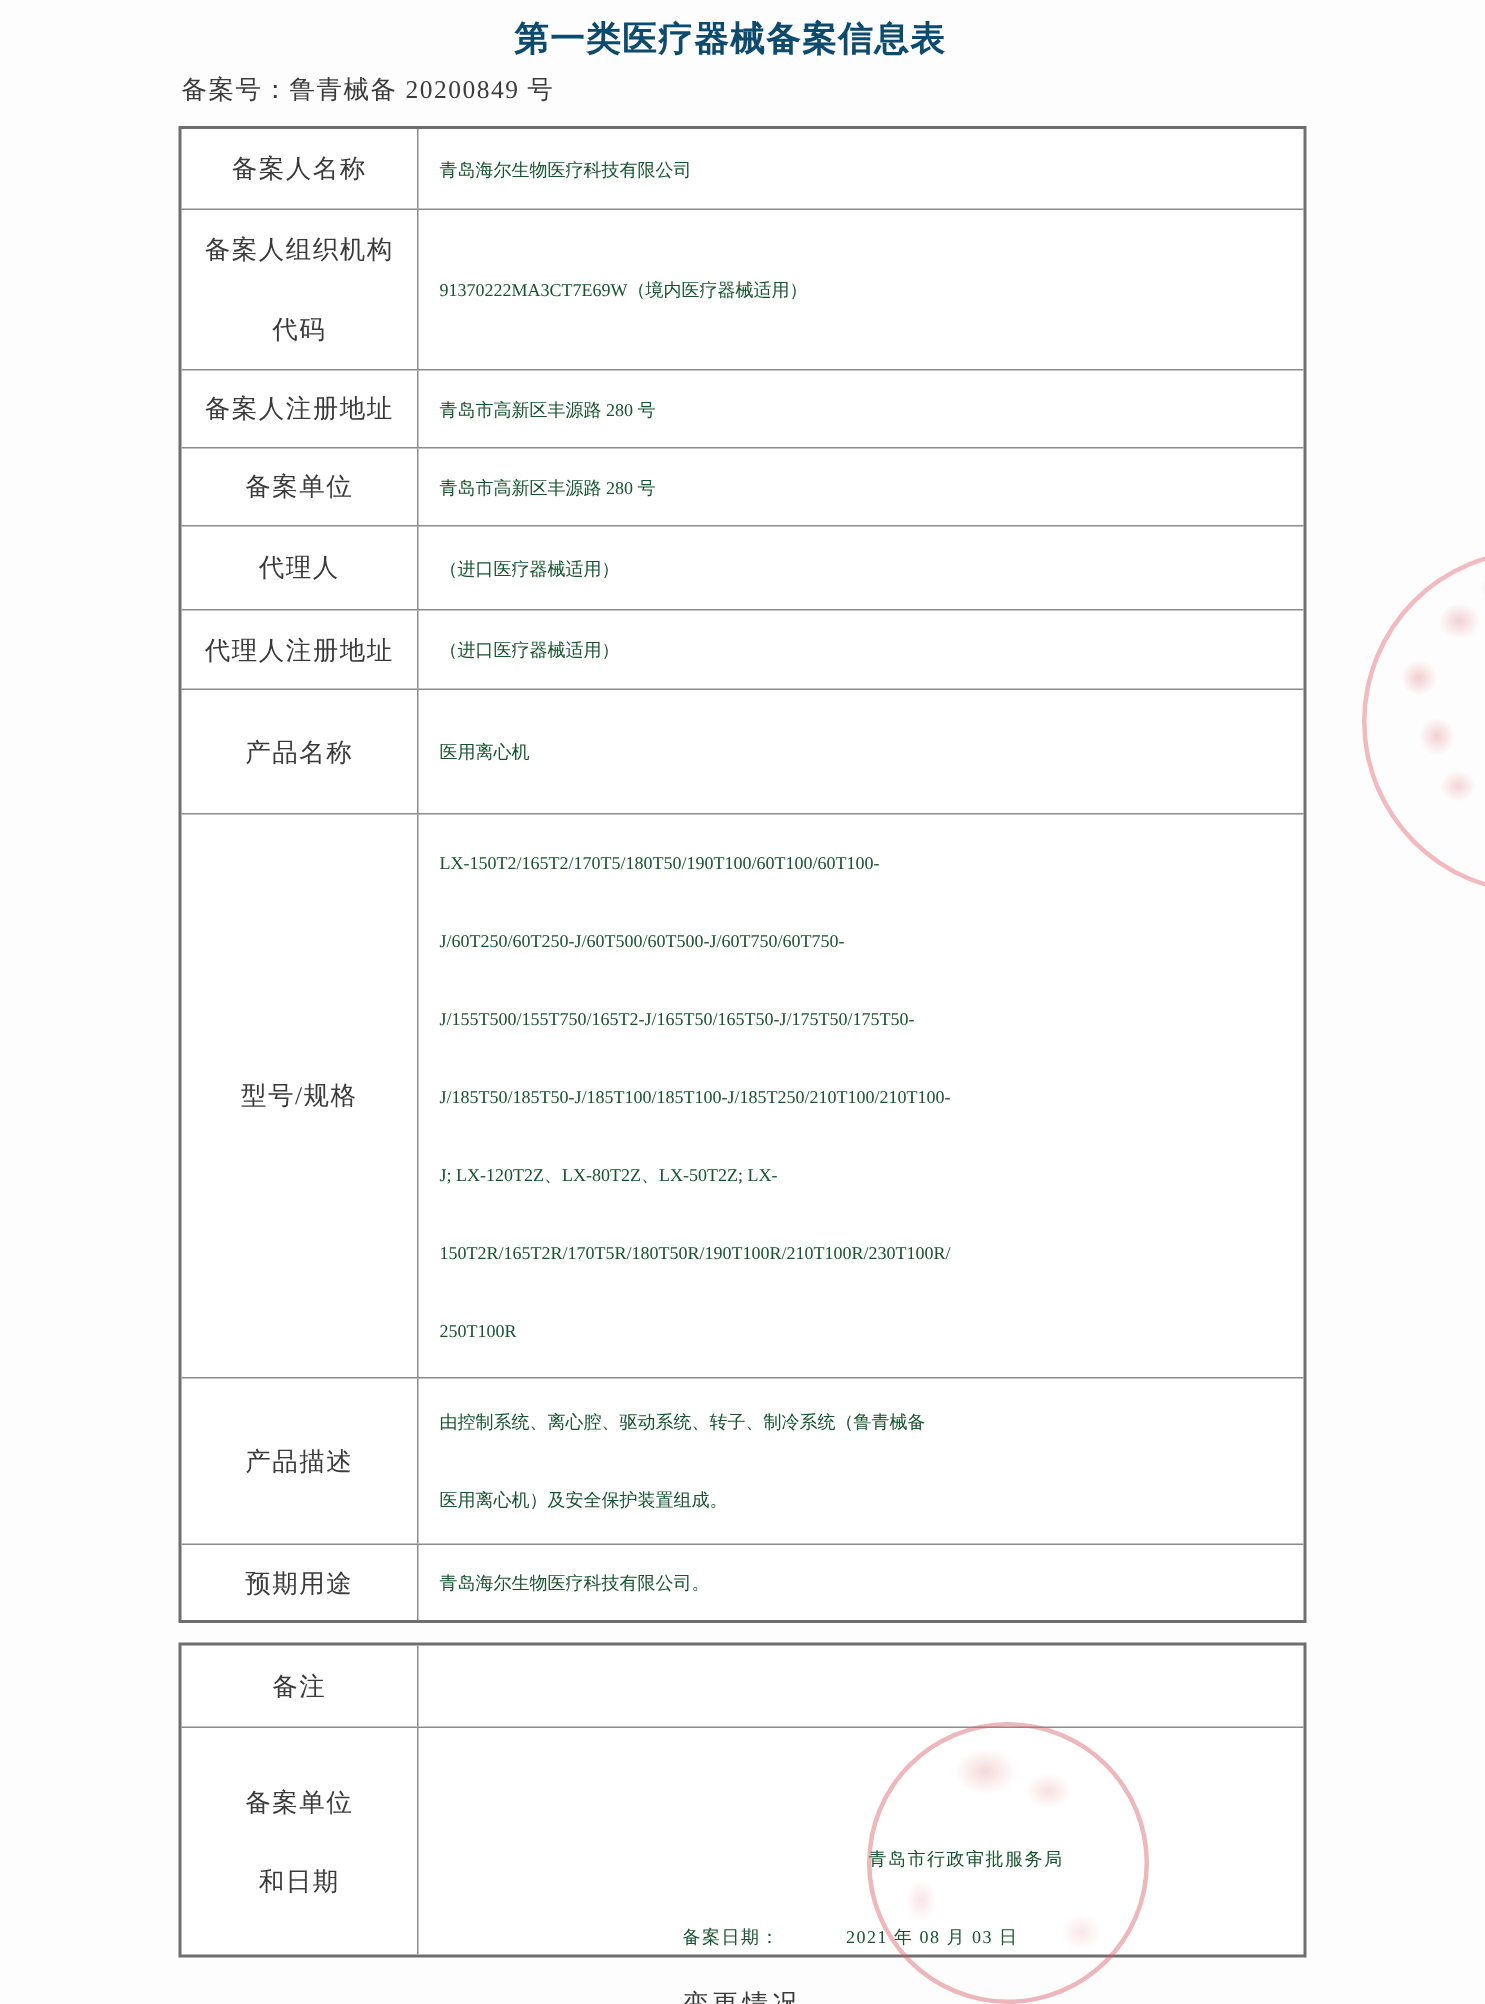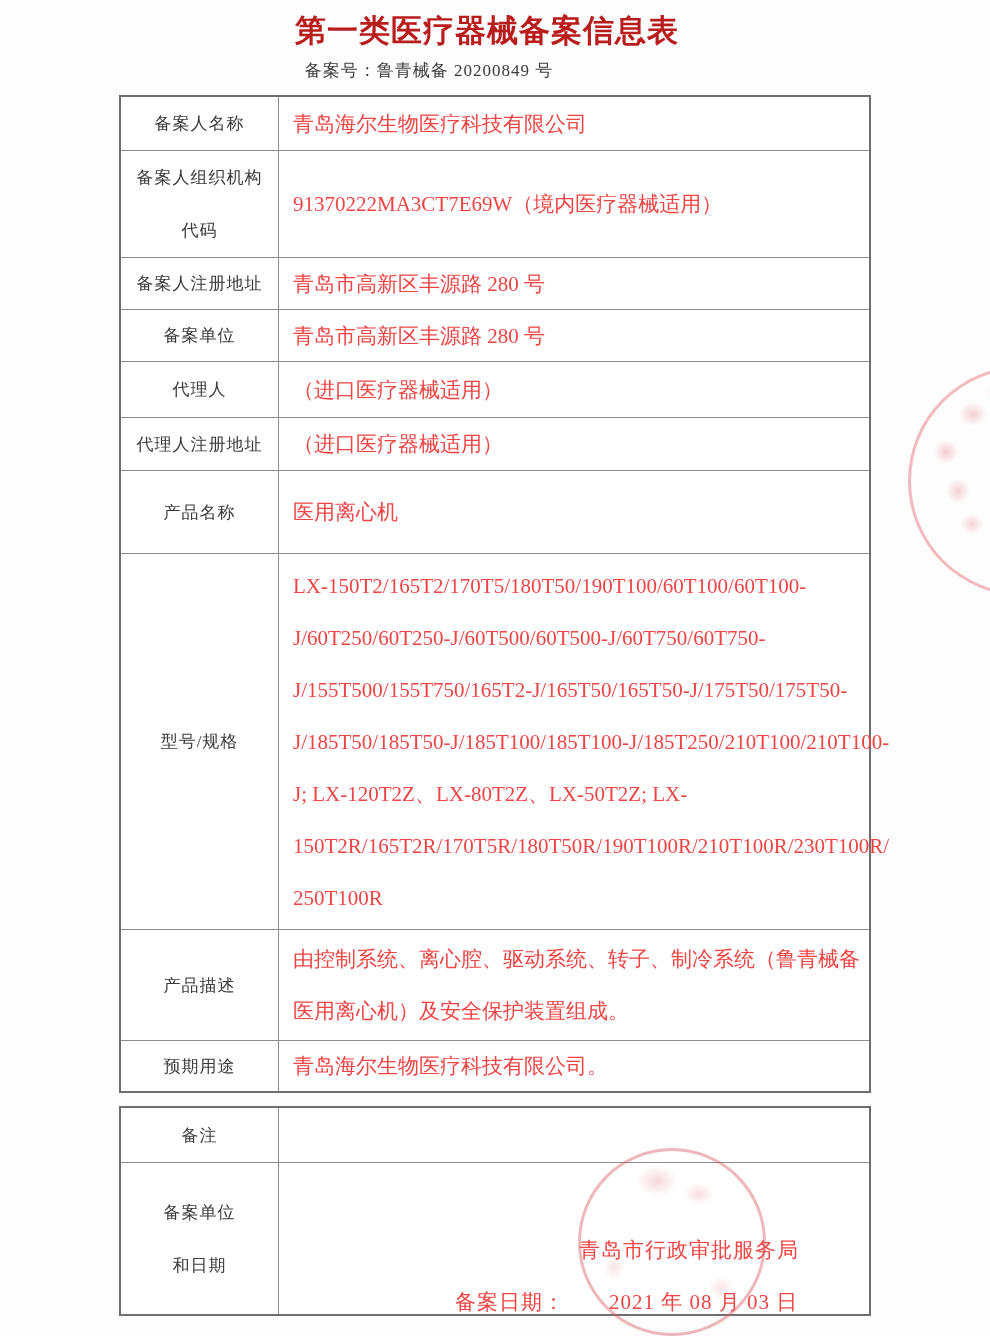--- a/index.html
+++ b/index.html
@@ -9,30 +9,30 @@
     position: relative;
     overflow: hidden;
     font-family: "Liberation Serif", "DejaVu Serif", serif;
     color: #333;
   }
   .page { position: relative; width: 990px; height: 1336px; }
 
   .title {
     margin: 10px 16px 0 0;
     text-align: center;
-    font-size: 31px;
+    font-size: 23px;
     font-weight: bold;
     letter-spacing: 1px;
-    color: #b91c1c;
+    color: #0c4a6e;
   }
   .regno {
     width: 748px;
     margin: 7px auto 0;
     box-sizing: border-box;
-    text-align: center;
+    text-align: left;
     padding-right: 132px;
     font-size: 17px;
     color: #3b3b3b;
     letter-spacing: 1px;
   }
 
   .tbl {
     width: 748px;
     margin: 13px auto 0;
     border: 2px solid #6e6e6e;
@@ -50,21 +50,21 @@
     font-size: 17px; color: #3a3a3a;
     letter-spacing: 1px;
     box-sizing: border-box;
   }
   .lab.two { line-height: 53px; }
   .val {
     flex: 1 1 auto;
     display: flex; flex-direction: column;
     justify-content: center;
     padding-left: 14px; padding-right: 8px;
-    font-size: 21px; color: #ef4444;
+    font-size: 12px; color: #14532d;
     box-sizing: border-box;
   }
   .val .line { line-height: 52px; white-space: nowrap; }
   .val.single { line-height: 24px; }
 
   .foot-unit-val { justify-content: flex-end; }
   .unit-name { margin: 56px 0 0 286px; line-height: 24px; letter-spacing: 1px; }
   .date-line { margin: 28px 0 0 162px; line-height: 24px; display: flex; letter-spacing: 1px; }
   .date-line .date-value { margin-left: 44px; }
 

